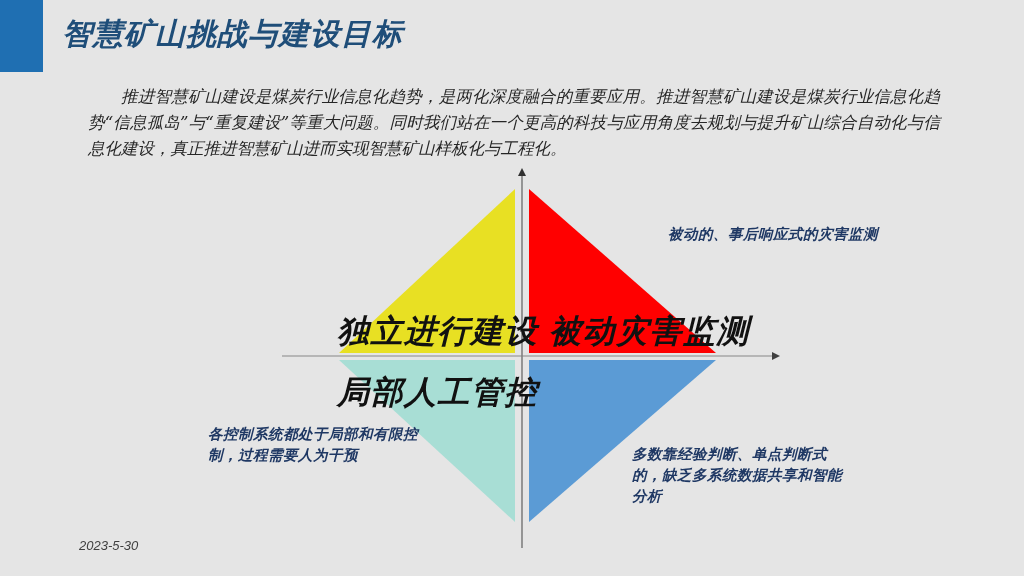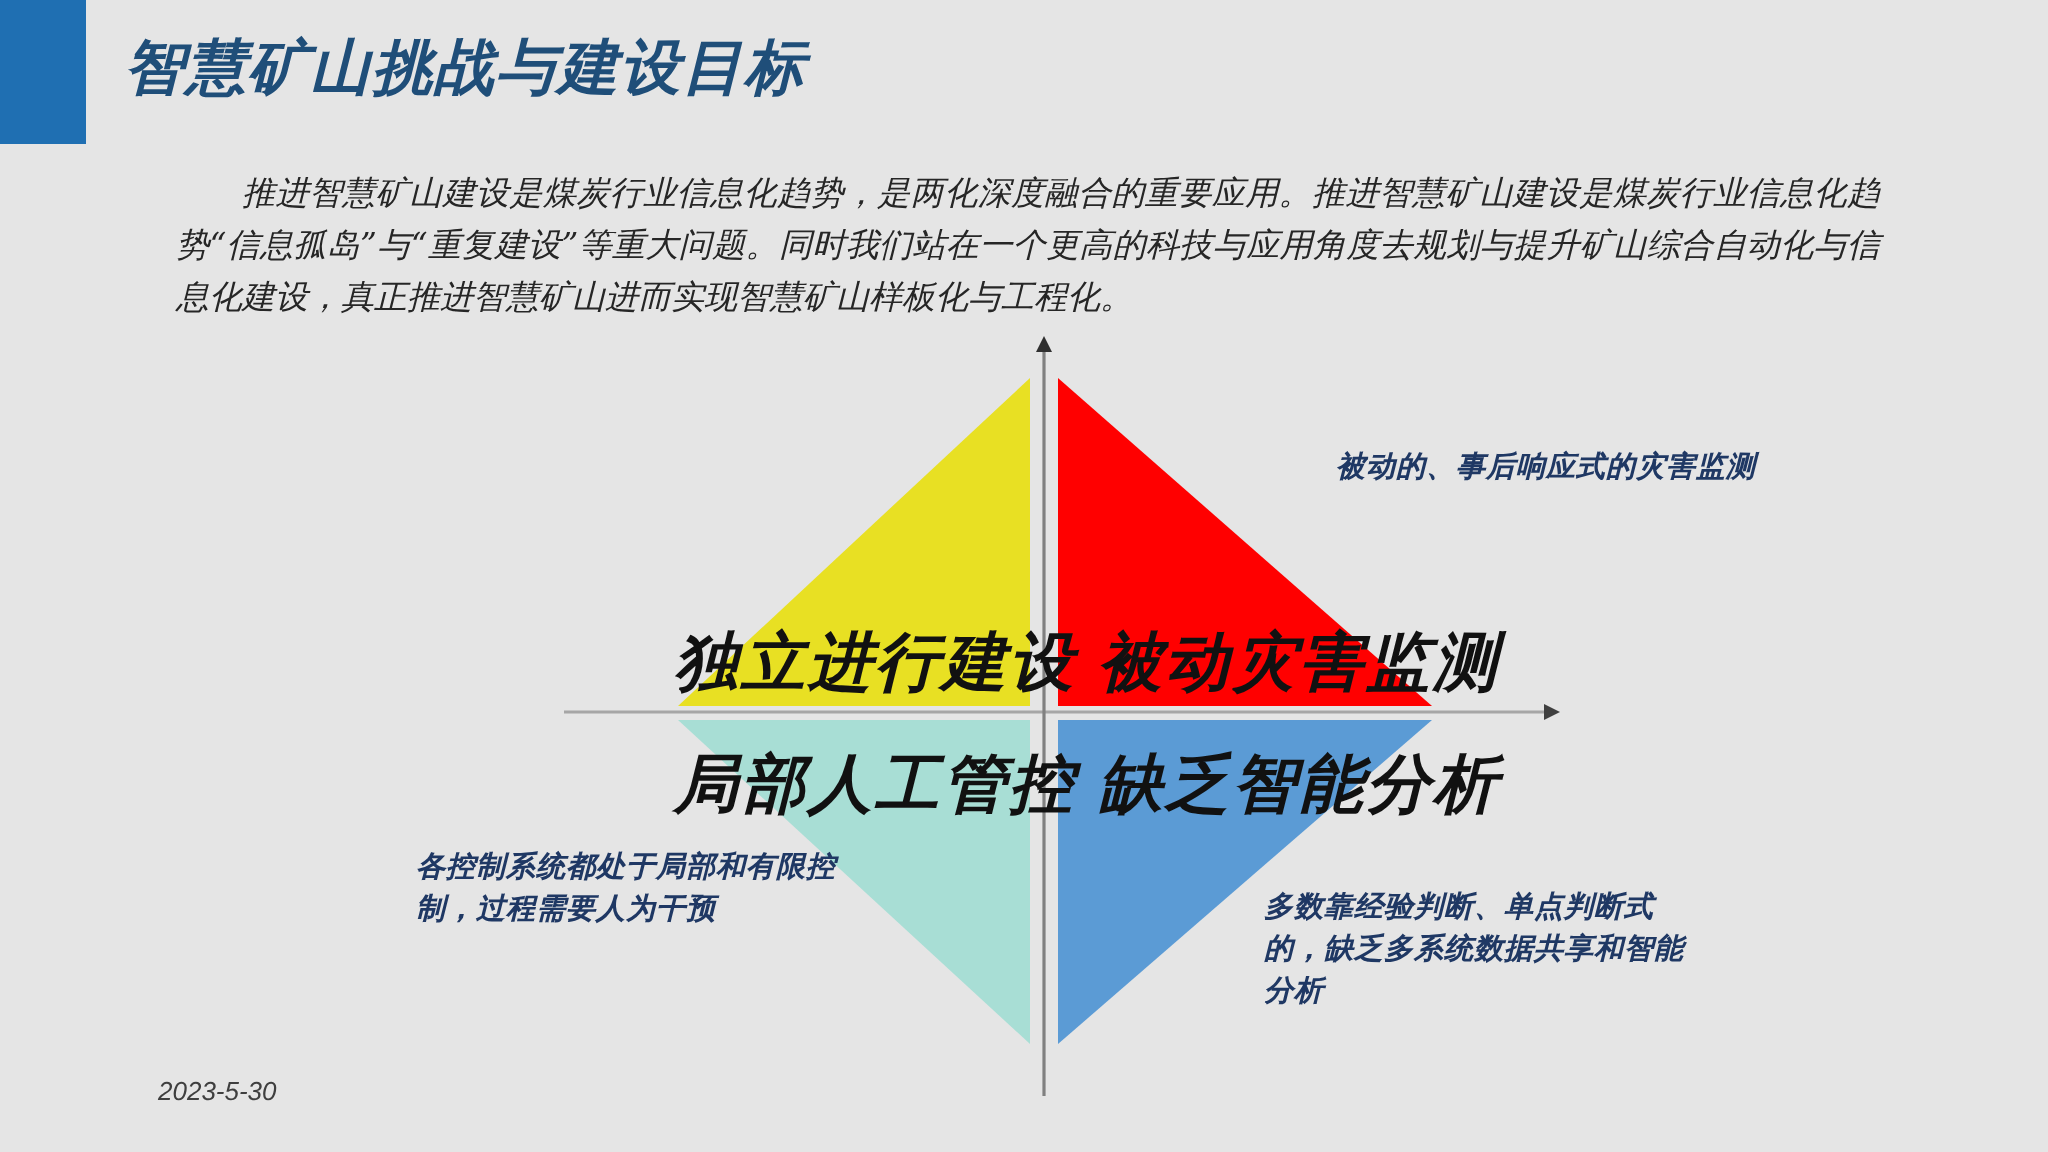--- a/index.html
+++ b/index.html
@@ -125,21 +125,20 @@
     <line x1="282" y1="356" x2="772" y2="356" stroke="#A6A6A6" stroke-width="1.6"></line>
     <polygon points="772,352 780,356 772,360" fill="#404040"></polygon>
 
     <line x1="522" y1="176" x2="522" y2="548" stroke="#808080" stroke-width="1.6"></line>
     <polygon points="518,176 522,168 526,176" fill="#303030"></polygon>
   </svg>
 
   <div class="quad-label" id="label-tl">独立进行建设</div>
   <div class="quad-label" id="label-tr">被动灾害监测</div>
   <div class="quad-label" id="label-bl">局部人工管控</div>
-  <div class="quad-label" id="label-br">缺乏智能分析</div>
 
   <div class="note" id="note-tr">被动的、事后响应式的灾害监测</div>
   <div class="note" id="note-bl">各控制系统都处于局部和有限控制，过程需要人为干预</div>
   <div class="note" id="note-br">多数靠经验判断、单点判断式的，缺乏多系统数据共享和智能分析</div>
 
   <div id="footer-date">2023-5-30</div>
 
 </div>
 
 </body></html>

